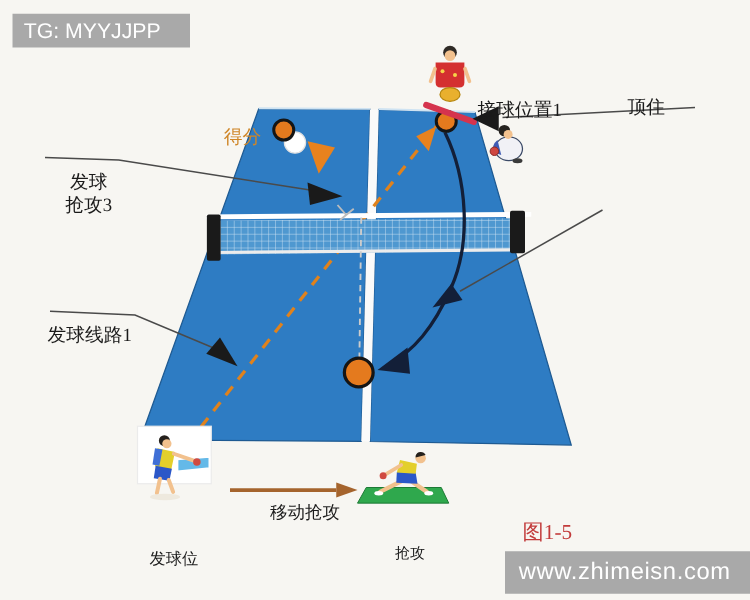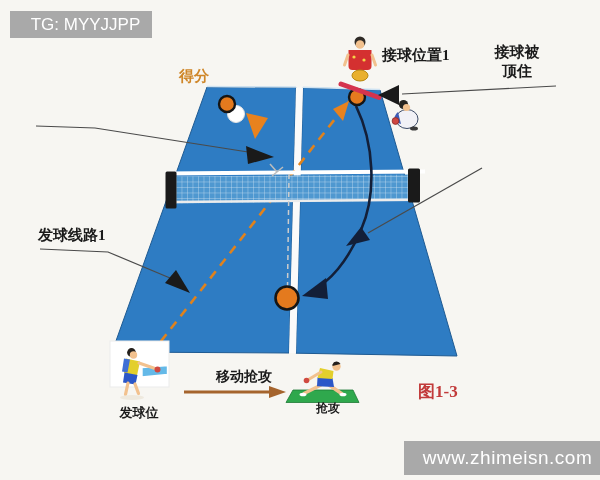--- a/index.html
+++ b/index.html
@@ -1,33 +1,33 @@
 <!DOCTYPE html>
 <html><head>
 <meta charset="utf-8">
 <style>
   html,body{margin:0;padding:0;background:#ffffff;}
   #canvas{position:relative;width:600px;height:480px;background:#f7f6f2;overflow:hidden;
           font-family:"Liberation Serif","DejaVu Serif",serif;}
-  .lbl{position:absolute;font-weight:700;color:#1a1a1a;font-size:15px;line-height:19px;
-       white-space:nowrap;}
+  .lbl{position:absolute;font-weight:400;color:#1a1a1a;font-size:15px;line-height:19px;
+       white-space:nowrap;margin-top:34px;}
   .lbl.center{text-align:center;}
   .lbl .ln{display:block;}
   #lbl-score{left:179px;top:67px;color:#cf8628;}
   #lbl-serve-attack3{left:40px;top:103px;width:62px;}
   #lbl-serve-line1{left:38px;top:226px;}
   #lbl-receive-pos1{left:382px;top:46px;}
   #lbl-receive-blocked{left:482px;top:43px;width:70px;}
   #lbl-receive-line2{left:481px;top:144px;}
   #lbl-move-attack{left:216px;top:367px;font-size:14px;}
   #lbl-attack{left:316px;top:399px;font-size:12px;}
   #lbl-serve-pos{left:104px;top:404px;width:70px;font-size:13px;line-height:17px;text-align:center;}
   #lbl-figure{left:418px;top:382px;color:#c23b3b;font-size:17px;}
   .wm{position:absolute;background:#a9a9a9;color:#ffffff;
-      font-family:"Liberation Sans","DejaVu Sans",sans-serif;font-weight:400;text-align:center;}
+      font-family:"Liberation Sans","DejaVu Sans",sans-serif;font-weight:400;}
   #wm-top{left:10px;top:11px;width:142px;height:27px;font-size:17px;line-height:27px;
           padding-left:9px;box-sizing:border-box;}
   #wm-bottom{left:404px;top:441px;width:196px;height:34px;font-size:19px;line-height:34px;
              padding-left:11px;box-sizing:border-box;letter-spacing:0.5px;}
   svg{position:absolute;left:0;top:0;}
 </style>
 </head>
 <body>
 
 <div id="canvas">
@@ -140,37 +140,40 @@
       <path d="M320,368 l13.5,3 -1,8 -15,-1 z" fill="#e3cf2b"></path>
       <line x1="321" y1="372" x2="308.5" y2="379.5" stroke="#f2c18e" stroke-width="3" stroke-linecap="round"></line>
       <circle cx="306.5" cy="380.5" r="2.8" fill="#d04a40"></circle>
       <circle cx="336.5" cy="366.5" r="4.2" fill="#f2c18e"></circle>
       <path d="M332.5,364.5 a4.3,4.3 0 0 1 8,-0.5 l-8,2 z" fill="#24201c"></path>
     </g>
   </svg>
 
   <div class="lbl" id="lbl-score">得分</div>
 
+  <div class="lbl center" id="lbl-serve-attack3">
+    <span class="ln">发球</span>
+    <span class="ln">抢攻3</span>
+  </div>
 
   <div class="lbl" id="lbl-serve-line1">发球线路1</div>
 
   <div class="lbl" id="lbl-receive-pos1">接球位置1</div>
 
   <div class="lbl center" id="lbl-receive-blocked">
-    <span class="ln">接球被</span>
     <span class="ln">顶住</span>
   </div>
 
 
   <div class="lbl" id="lbl-move-attack">移动抢攻</div>
 
   <div class="lbl" id="lbl-attack">抢攻</div>
 
   <div class="lbl center" id="lbl-serve-pos">
     <span class="ln">发球位</span>
   </div>
 
-  <div class="lbl" id="lbl-figure">图1-3</div>
+  <div class="lbl" id="lbl-figure">图1-5</div>
 
   <div class="wm" id="wm-top">TG: MYYJJPP</div>
   <div class="wm" id="wm-bottom">www.zhimeisn.com</div>
 
 </div>
 
 </body></html>

